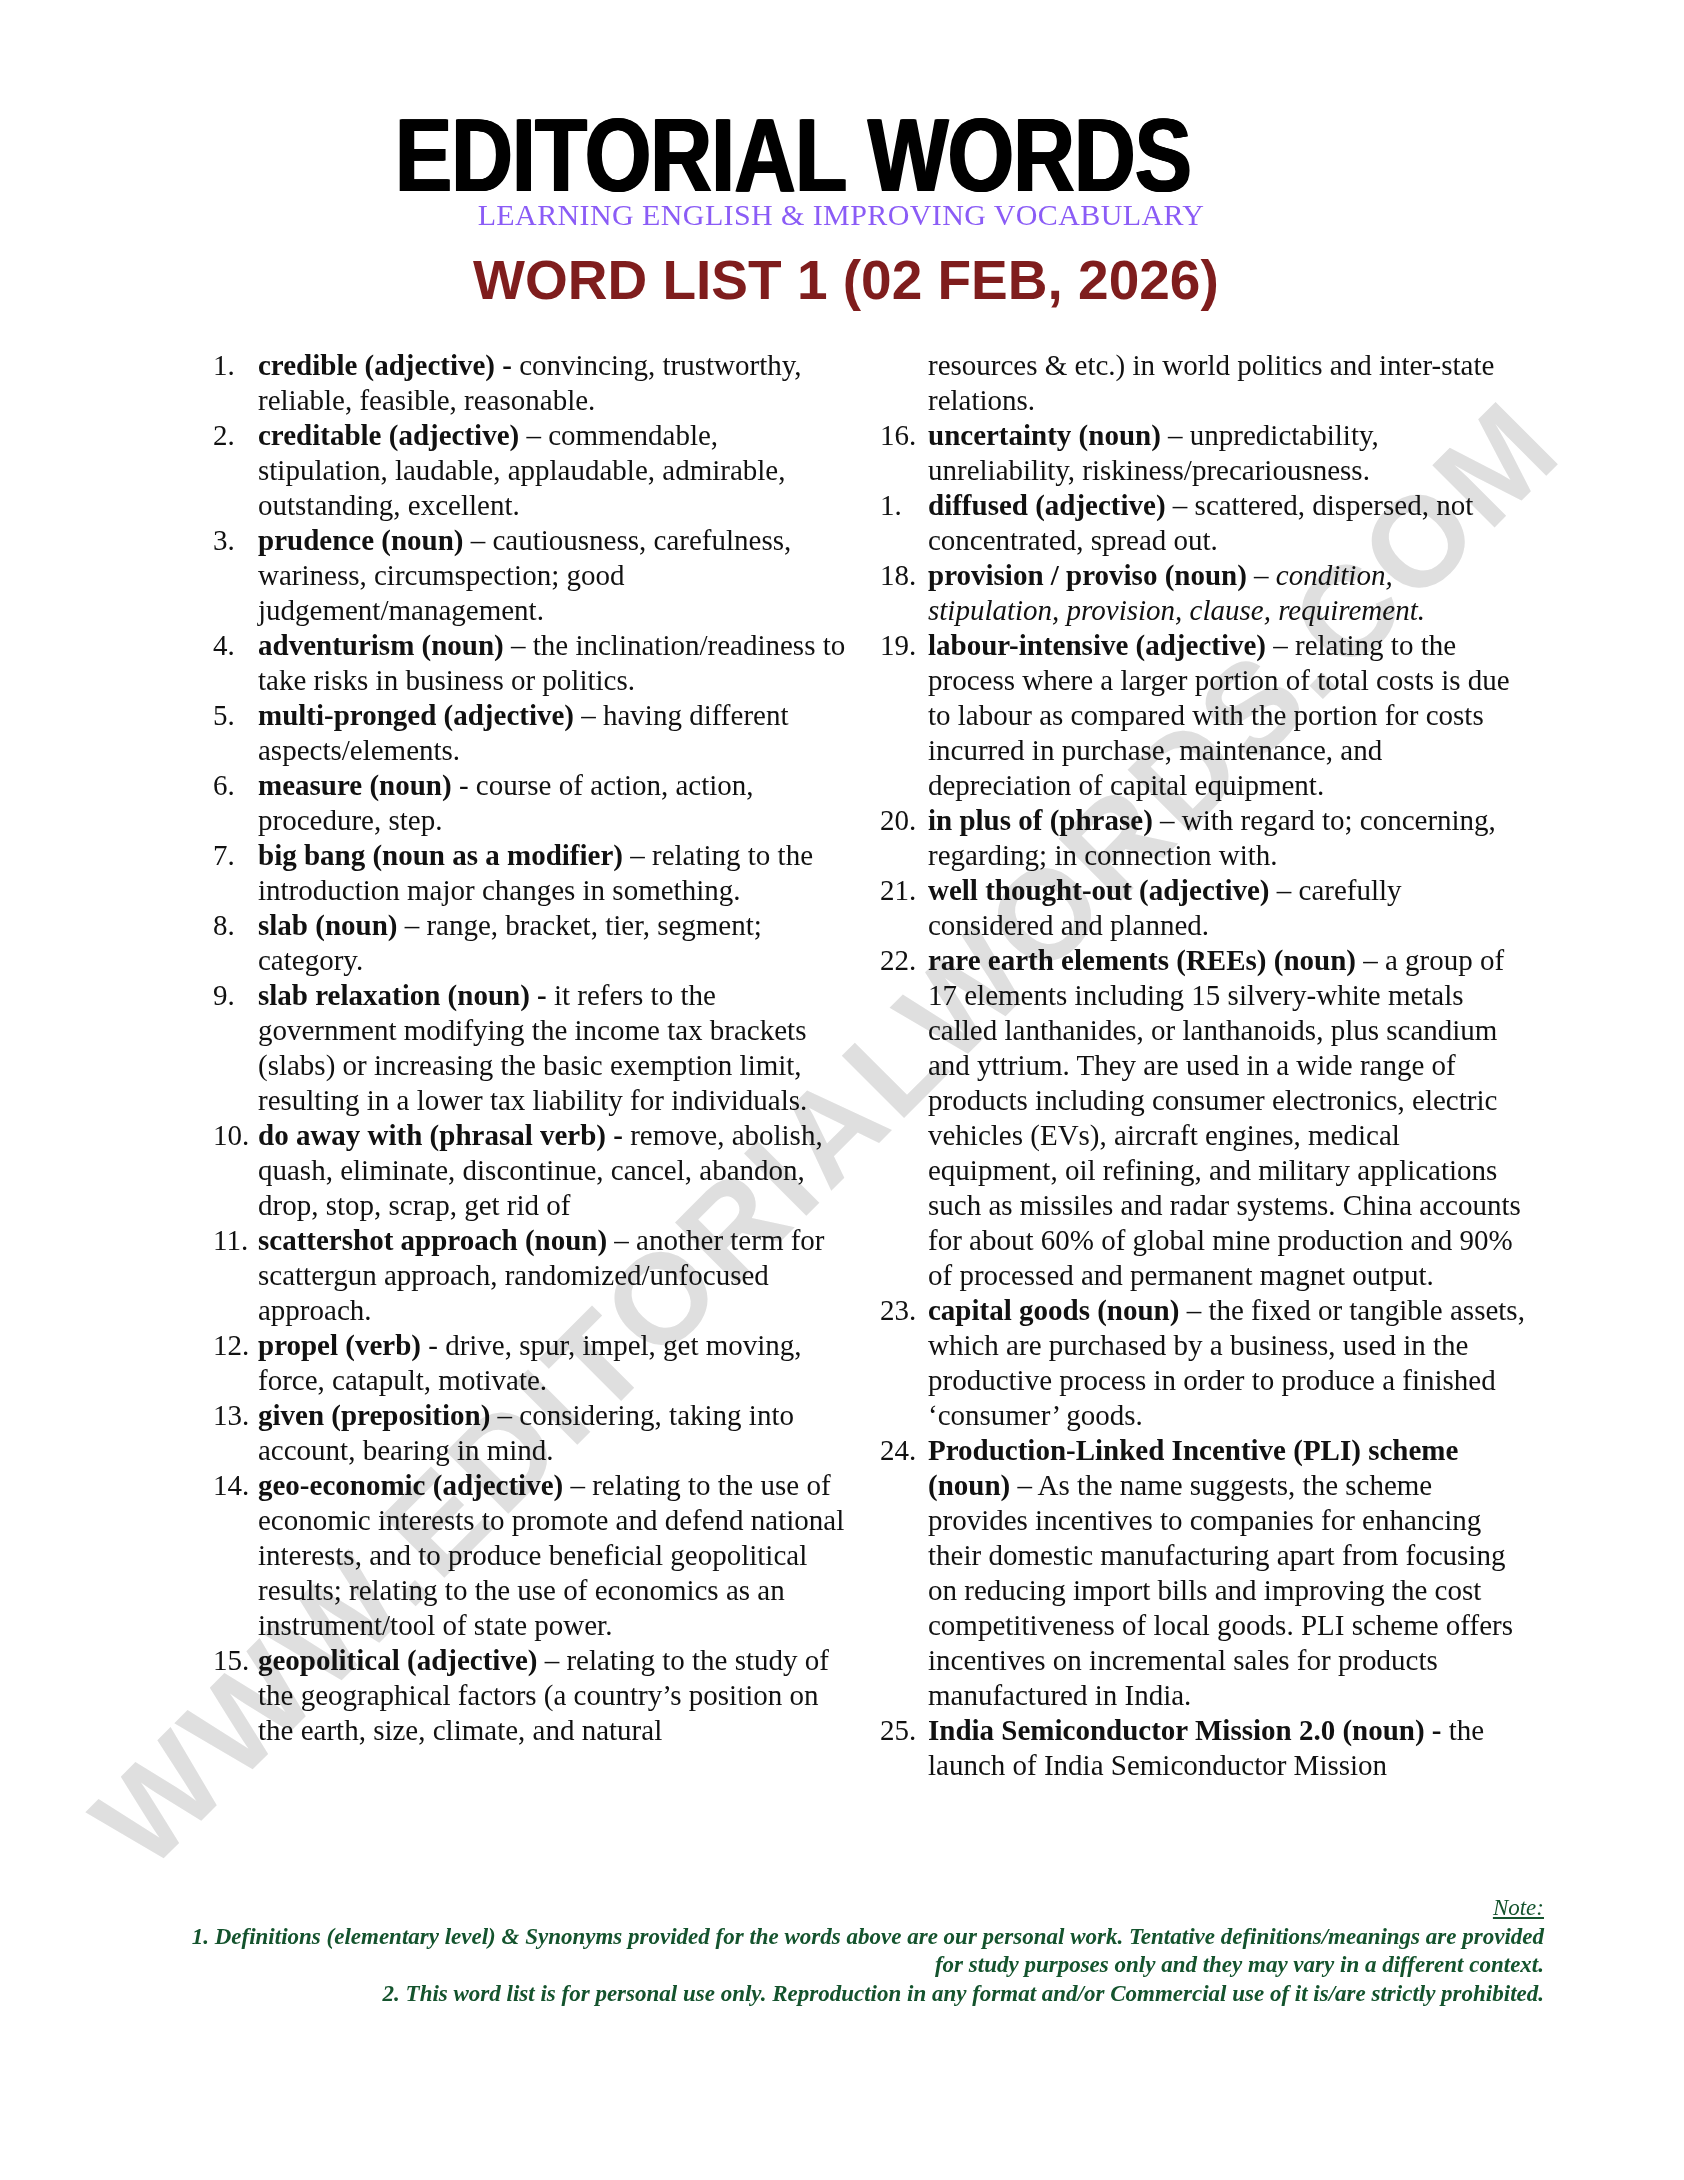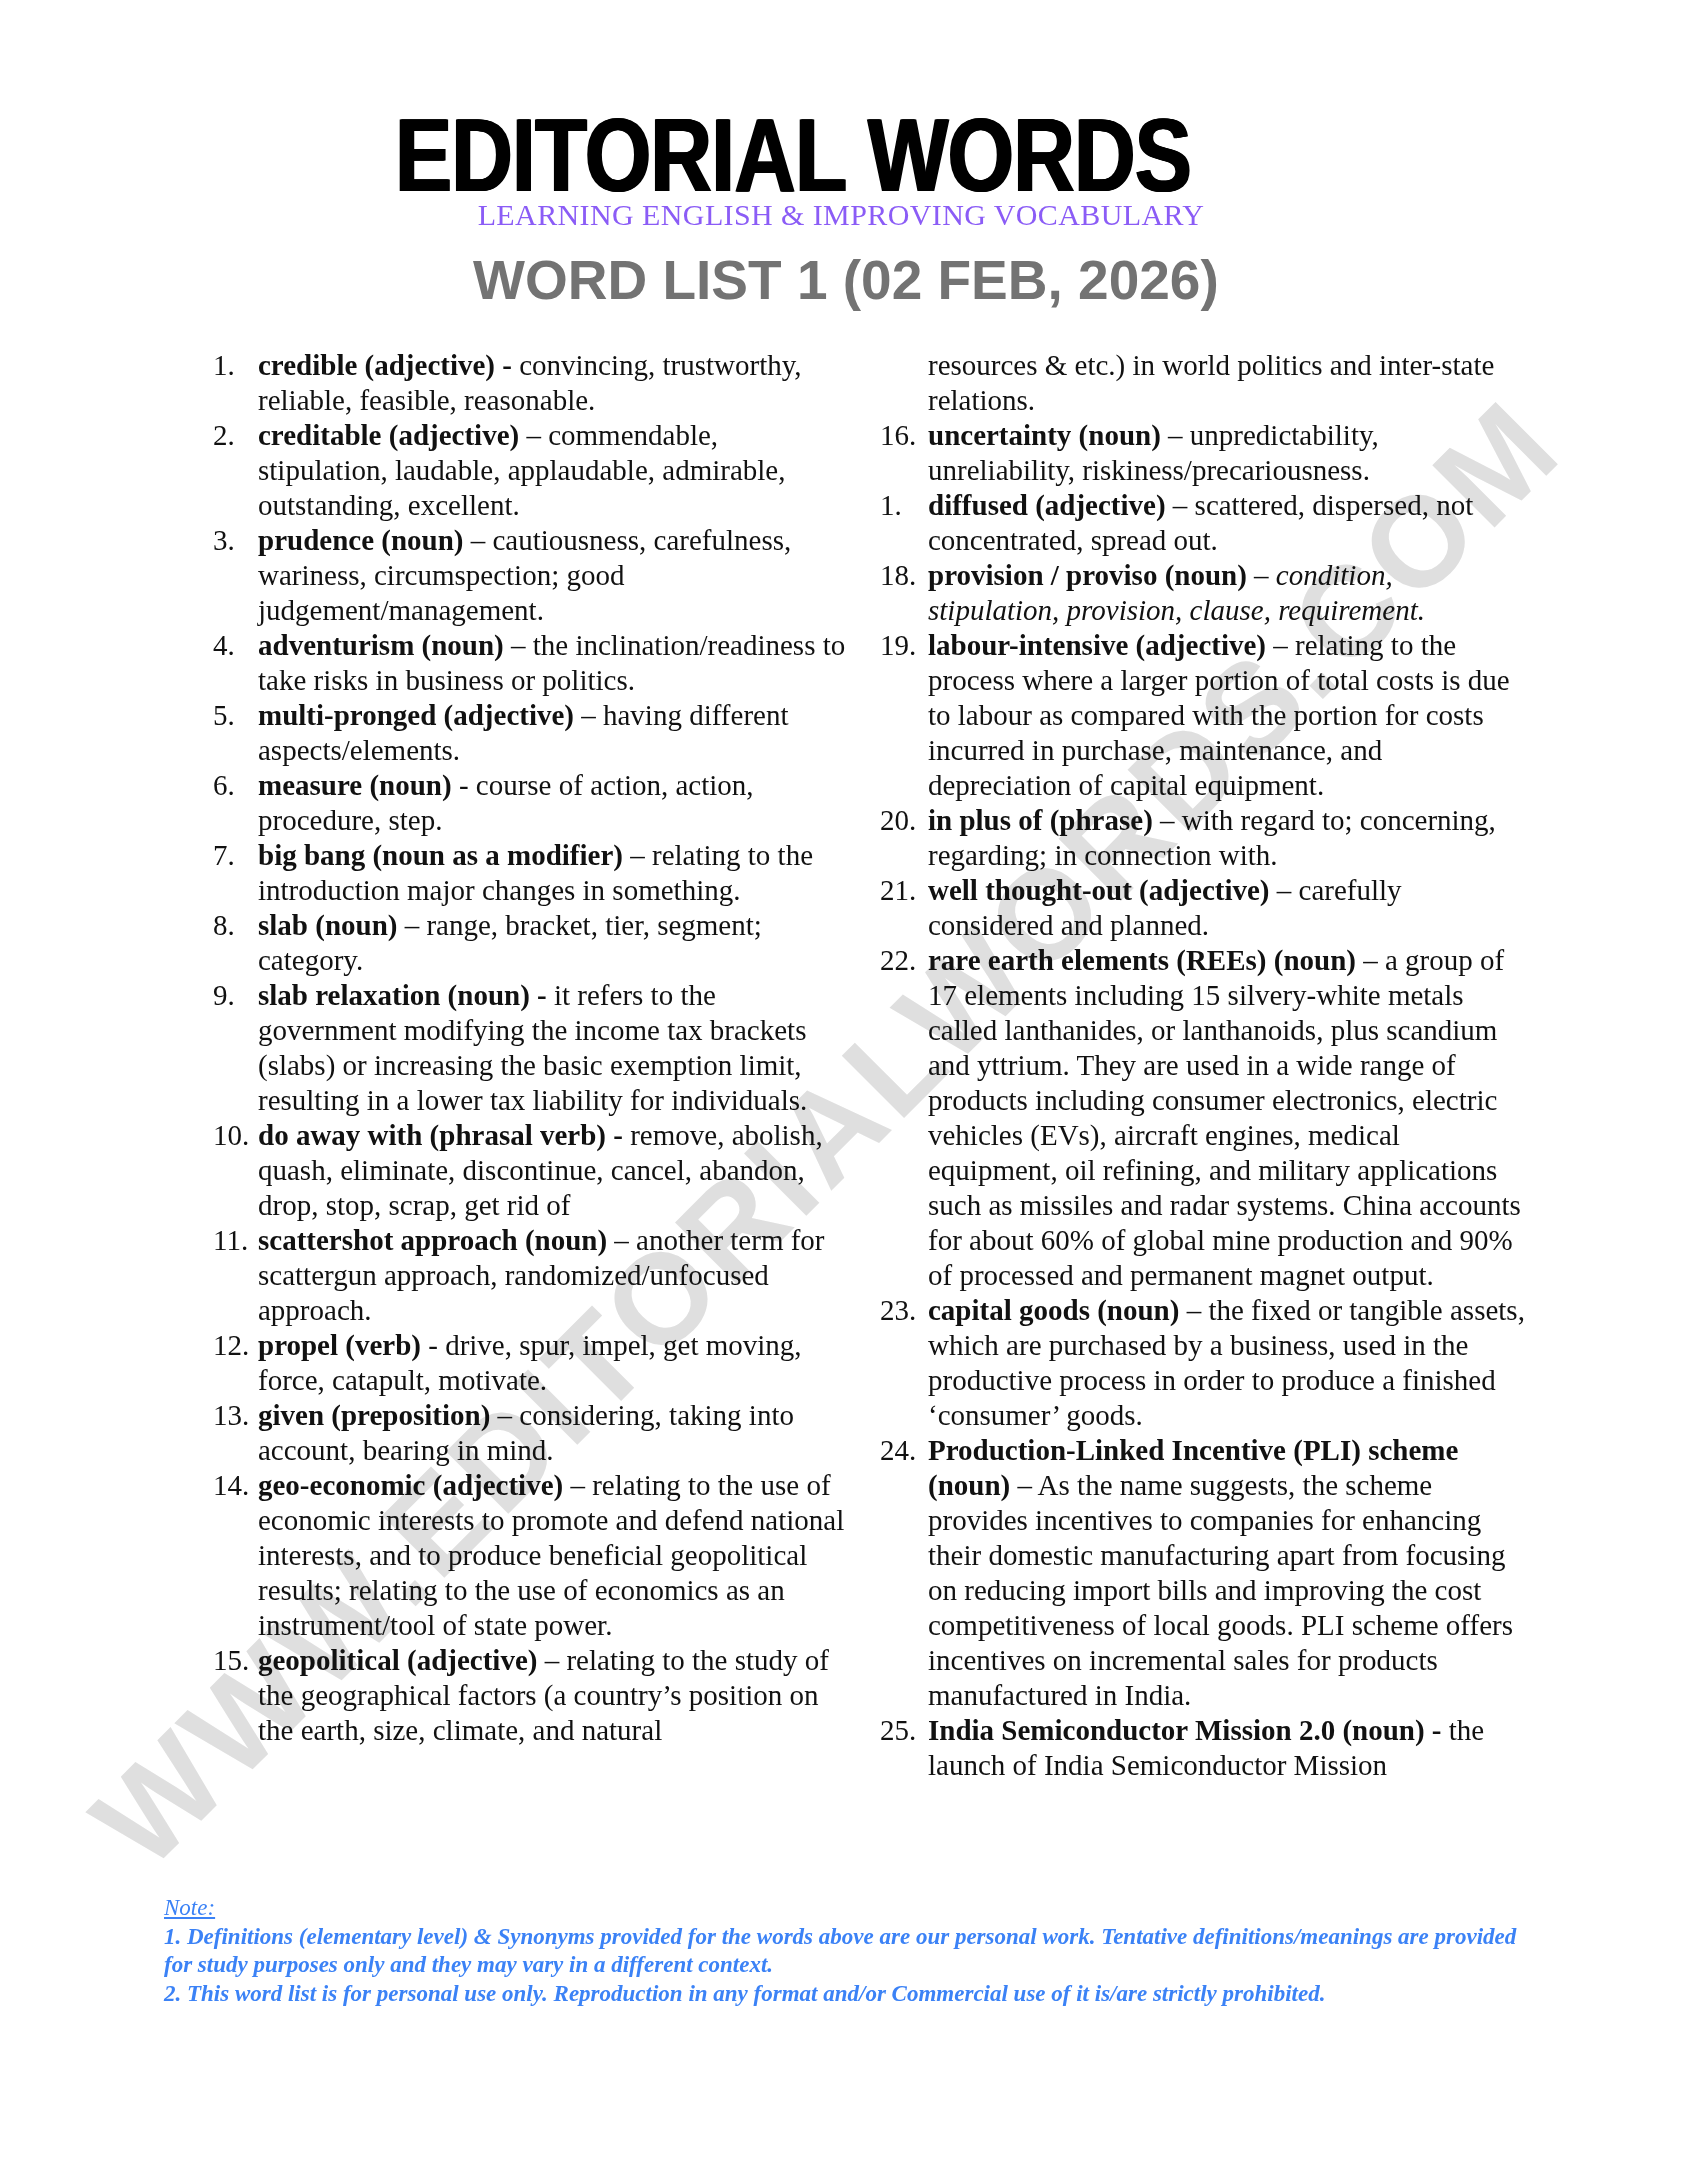--- a/index.html
+++ b/index.html
@@ -24,37 +24,37 @@
     text-shadow: 0.9px 0 0 #000, 1.7px 0 0 #000, 2.6px 0 0 #000;
   }
   .tagline {
     position: absolute; left: 394px; top: 198px; width: 894px; text-align: center;
     font-family: "Liberation Serif", serif; font-size: 30px; line-height: 34px;
     letter-spacing: 0.4px; white-space: nowrap; color: #8b5cf6; z-index: 1;
   }
   .list-title {
     position: absolute; left: 0; top: 250px; width: 1685px; text-align: center;
     font-family: "Liberation Sans", sans-serif; font-weight: 700;
-    font-size: 55px; line-height: 60px; white-space: nowrap; color: #737373; z-index: 1;
+    font-size: 55px; line-height: 60px; white-space: nowrap; color: #7f1d1d; z-index: 1;
     padding-left: 6.8px; box-sizing: border-box;
   }
 
   .col { position: absolute; top: 348px; z-index: 1;
     font-family: "Liberation Serif", serif; font-size: 29px; line-height: 35px; color: #111; }
   .col.left { left: 213px; width: 635px; }
   .col.right { left: 880px; width: 647px; }
   .entry { position: relative; padding-left: 45px; }
   .col.right .entry { padding-left: 48px; }
   .entry .num { position: absolute; left: 0; top: 0; }
   .entry .term { font-weight: 700; }
   .entry .it { font-style: italic; }
   .cont { padding-left: 48px; }
 
   .note { position: absolute; left: 164px; top: 1894px; width: 1380px; z-index: 1;
-    font-family: "Liberation Serif", serif; font-style: italic; font-size: 23px; line-height: 28.5px; color: #3b82f6; }
+    font-family: "Liberation Serif", serif; font-style: italic; font-size: 23px; line-height: 28.5px; color: #14532d; text-align: right; }
   .note .note-label { text-decoration: underline; display: block; }
   .note p { margin: 0; font-weight: bold; }
 </style>
 </head>
 <body>
 
 <div class="page">
 
   <div class="watermark">WWW.EDITORIALWORDS.COM</div>
 

